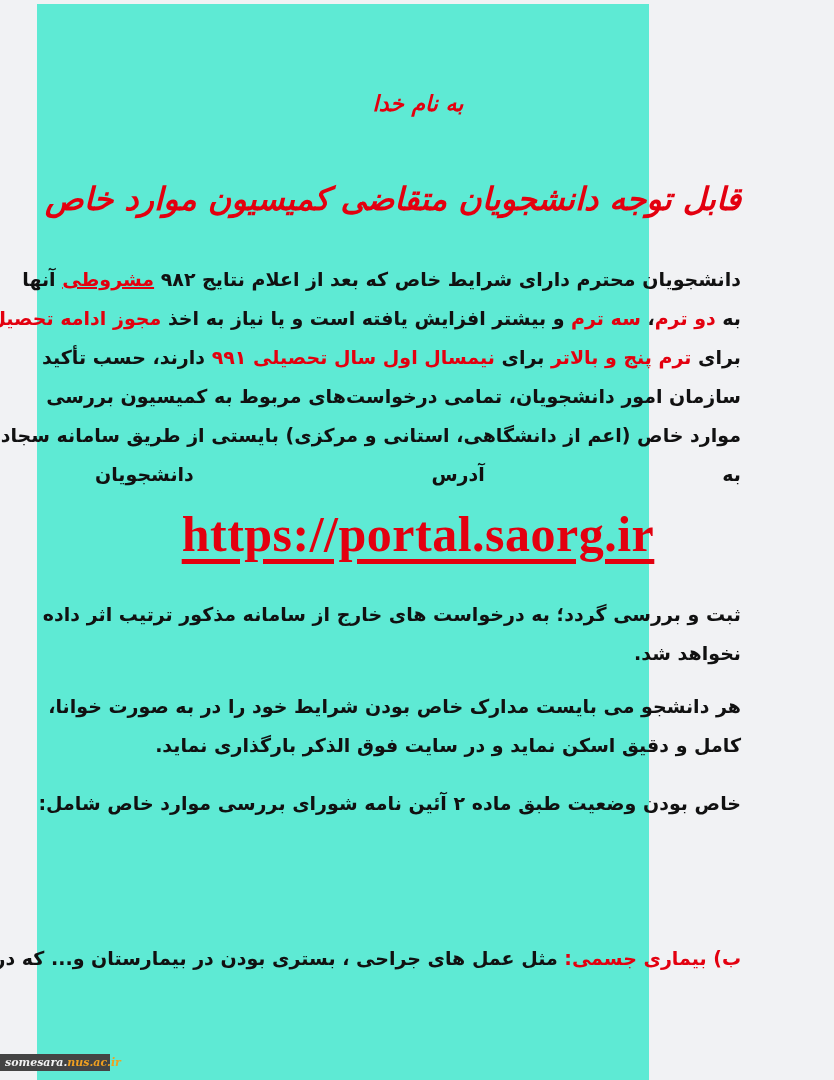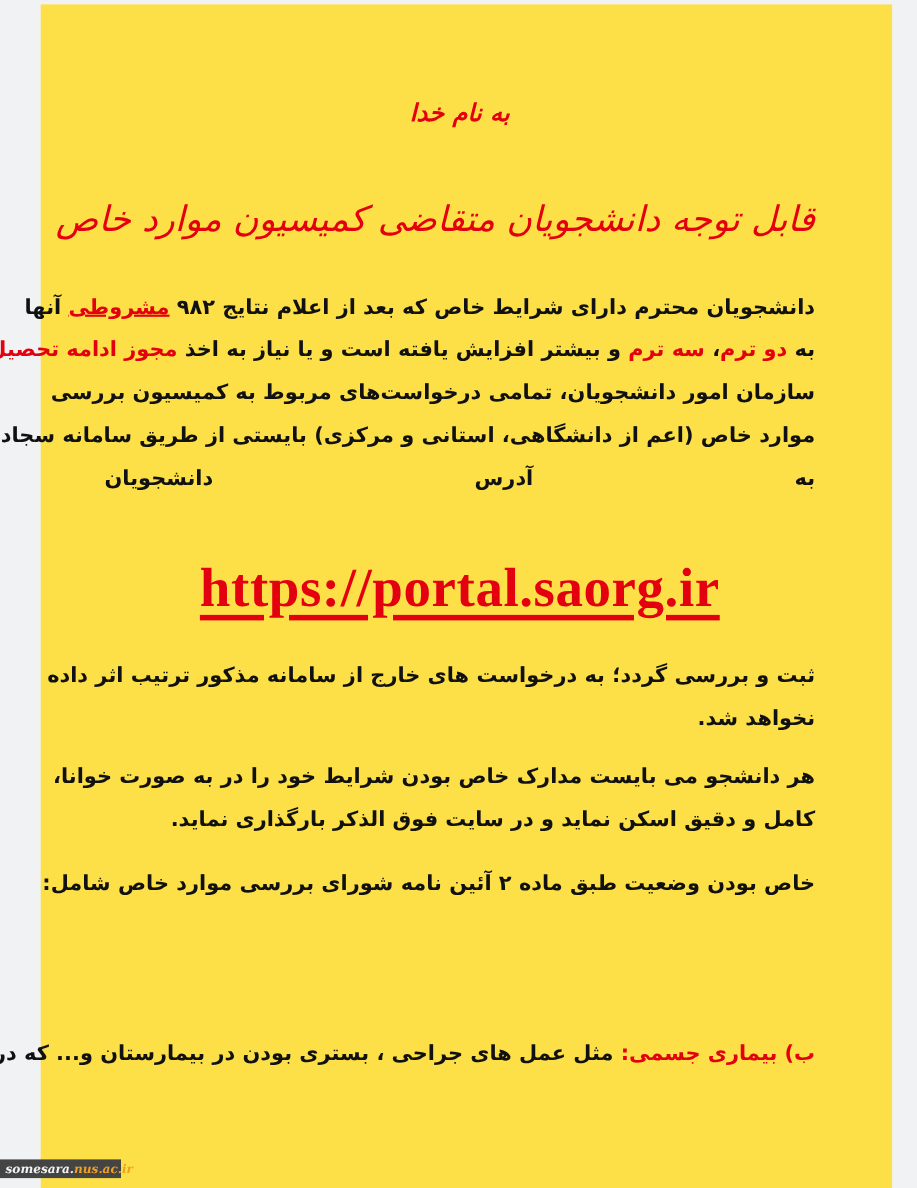--- a/index.html
+++ b/index.html
@@ -2,36 +2,36 @@
 <html><head>
   <meta charset="utf-8">
   <style>
     html, body { margin: 0; padding: 0; }
     body {
       width: 834px; height: 1080px; overflow: hidden;
       background: #f1f2f4; position: relative;
       font-family: "DejaVu Sans", sans-serif;
     }
     .sheet {
-      position: absolute; left: 37px; top: 4px; width: 774px; height: 1076px;
-      background: #fde047;
+      position: absolute; left: 37px; top: 4px; width: 612px; height: 1076px;
+      background: #5eead4;
     }
     .content {
       position: absolute; left: 58px; width: 646px; top: 0;
       direction: rtl; text-align: justify;
     }
     .bismillah {
       position: absolute; top: 86px; left: 0; right: 0; text-align: center;
       color: #e3000f; font-family: "DejaVu Serif", serif; font-style: italic;
       font-size: 22px; font-weight: bold;
     }
     .heading {
       position: absolute; top: 176px; left: 0; right: 0; text-align: center;
       color: #e3000f; font-family: "DejaVu Serif", serif; font-style: italic;
-      font-size: 32px; font-weight: normal; white-space: nowrap;
+      font-size: 32px; font-weight: bold; white-space: nowrap;
     }
     .para {
       position: absolute; left: 0; right: 0;
       font-size: 19px; font-weight: bold; color: #111;
       line-height: 39px;
     }
     .line { display: block; text-align-last: justify; white-space: nowrap; }
     .line.last { text-align-last: right; }
     .red { color: #e3000f; }
     .u { text-decoration: underline; text-decoration-thickness: 2px; }
@@ -60,20 +60,21 @@
 
 <div class="sheet">
   <div class="content">
 
     <div class="bismillah">به نام خدا</div>
     <div class="heading">قابل توجه دانشجویان متقاضی کمیسیون موارد خاص</div>
 
     <div class="para" style="top:256px;">
       <span class="line"><span>دانشجویان محترم دارای شرایط خاص که بعد از اعلام نتایج ۹۸۲ </span><span class="red u">مشروطی</span><span> آنها</span></span>
       <span class="line"><span>به </span><span class="red">دو ترم</span><span>، </span><span class="red">سه ترم</span><span> و بیشتر افزایش یافته است و یا نیاز به اخذ </span><span class="red">مجوز ادامه تحصیل</span></span>
+      <span class="line"><span>برای </span><span class="red">ترم پنج و بالاتر</span><span> برای </span><span class="red">نیمسال اول سال تحصیلی ۹۹۱</span><span> دارند، حسب تأکید</span></span>
       <span class="line">سازمان امور دانشجویان، تمامی درخواست‌های مربوط به کمیسیون بررسی</span>
       <span class="line">موارد خاص (اعم از دانشگاهی، استانی و مرکزی) بایستی از طریق سامانه سجاد</span>
       <span class="addr-line">
         <span>به</span>
         <span>آدرس</span>
         <span>دانشجویان</span>
       </span>
     </div>
 
     <div class="url">https://portal.saorg.ir</div>

